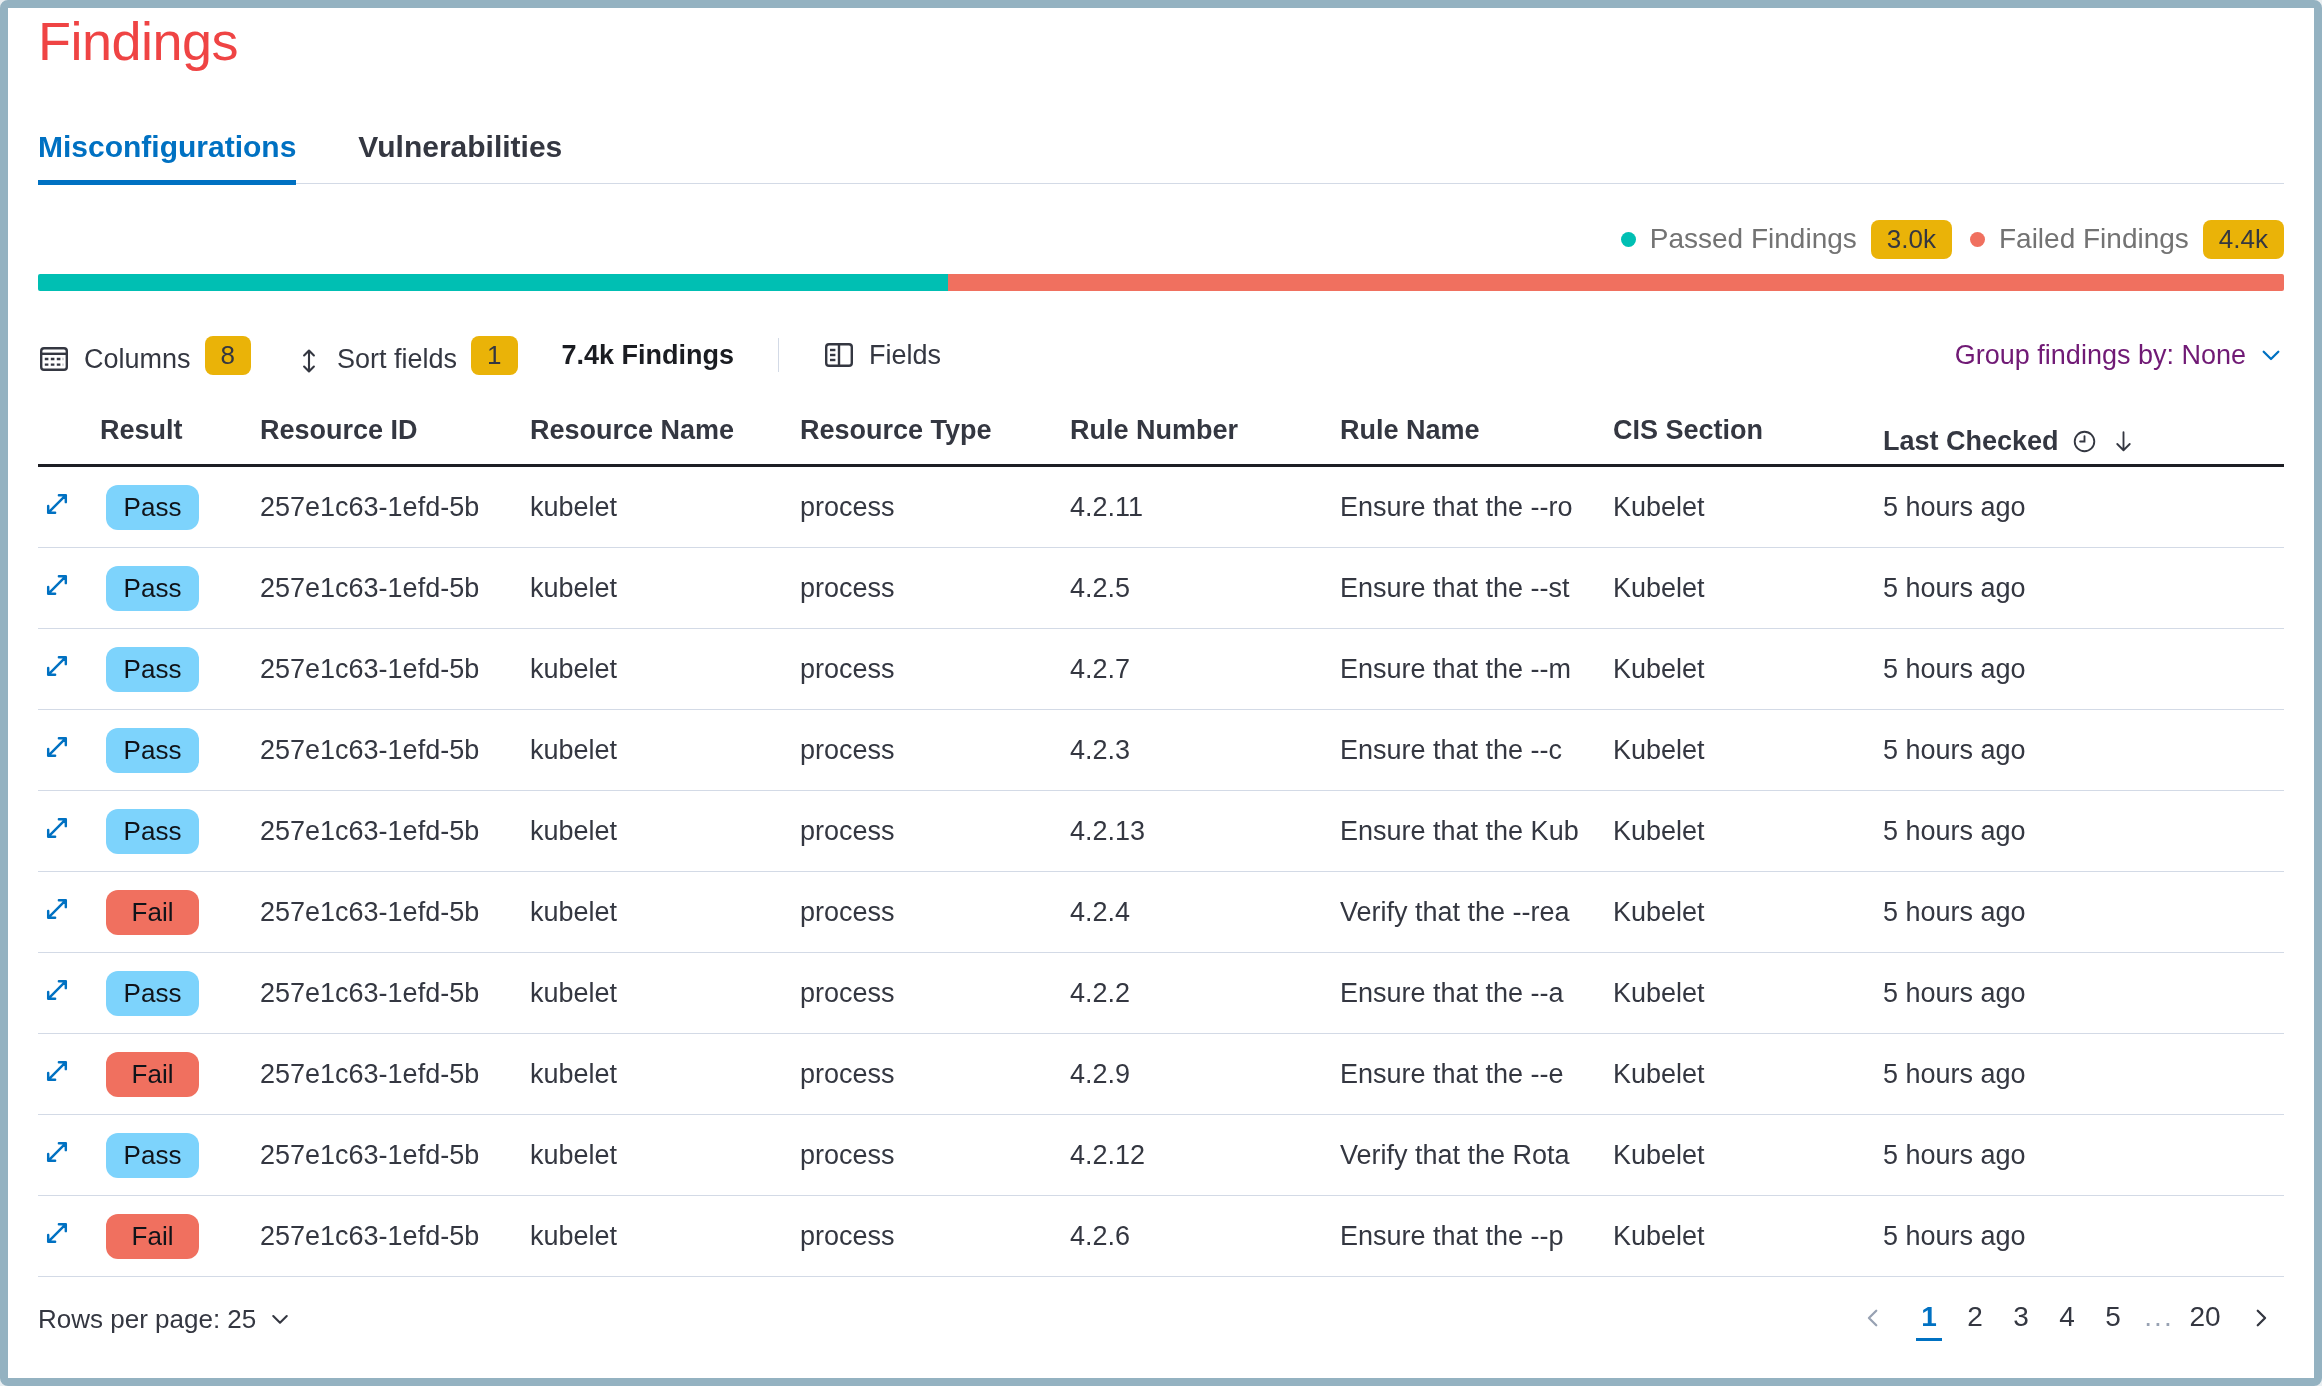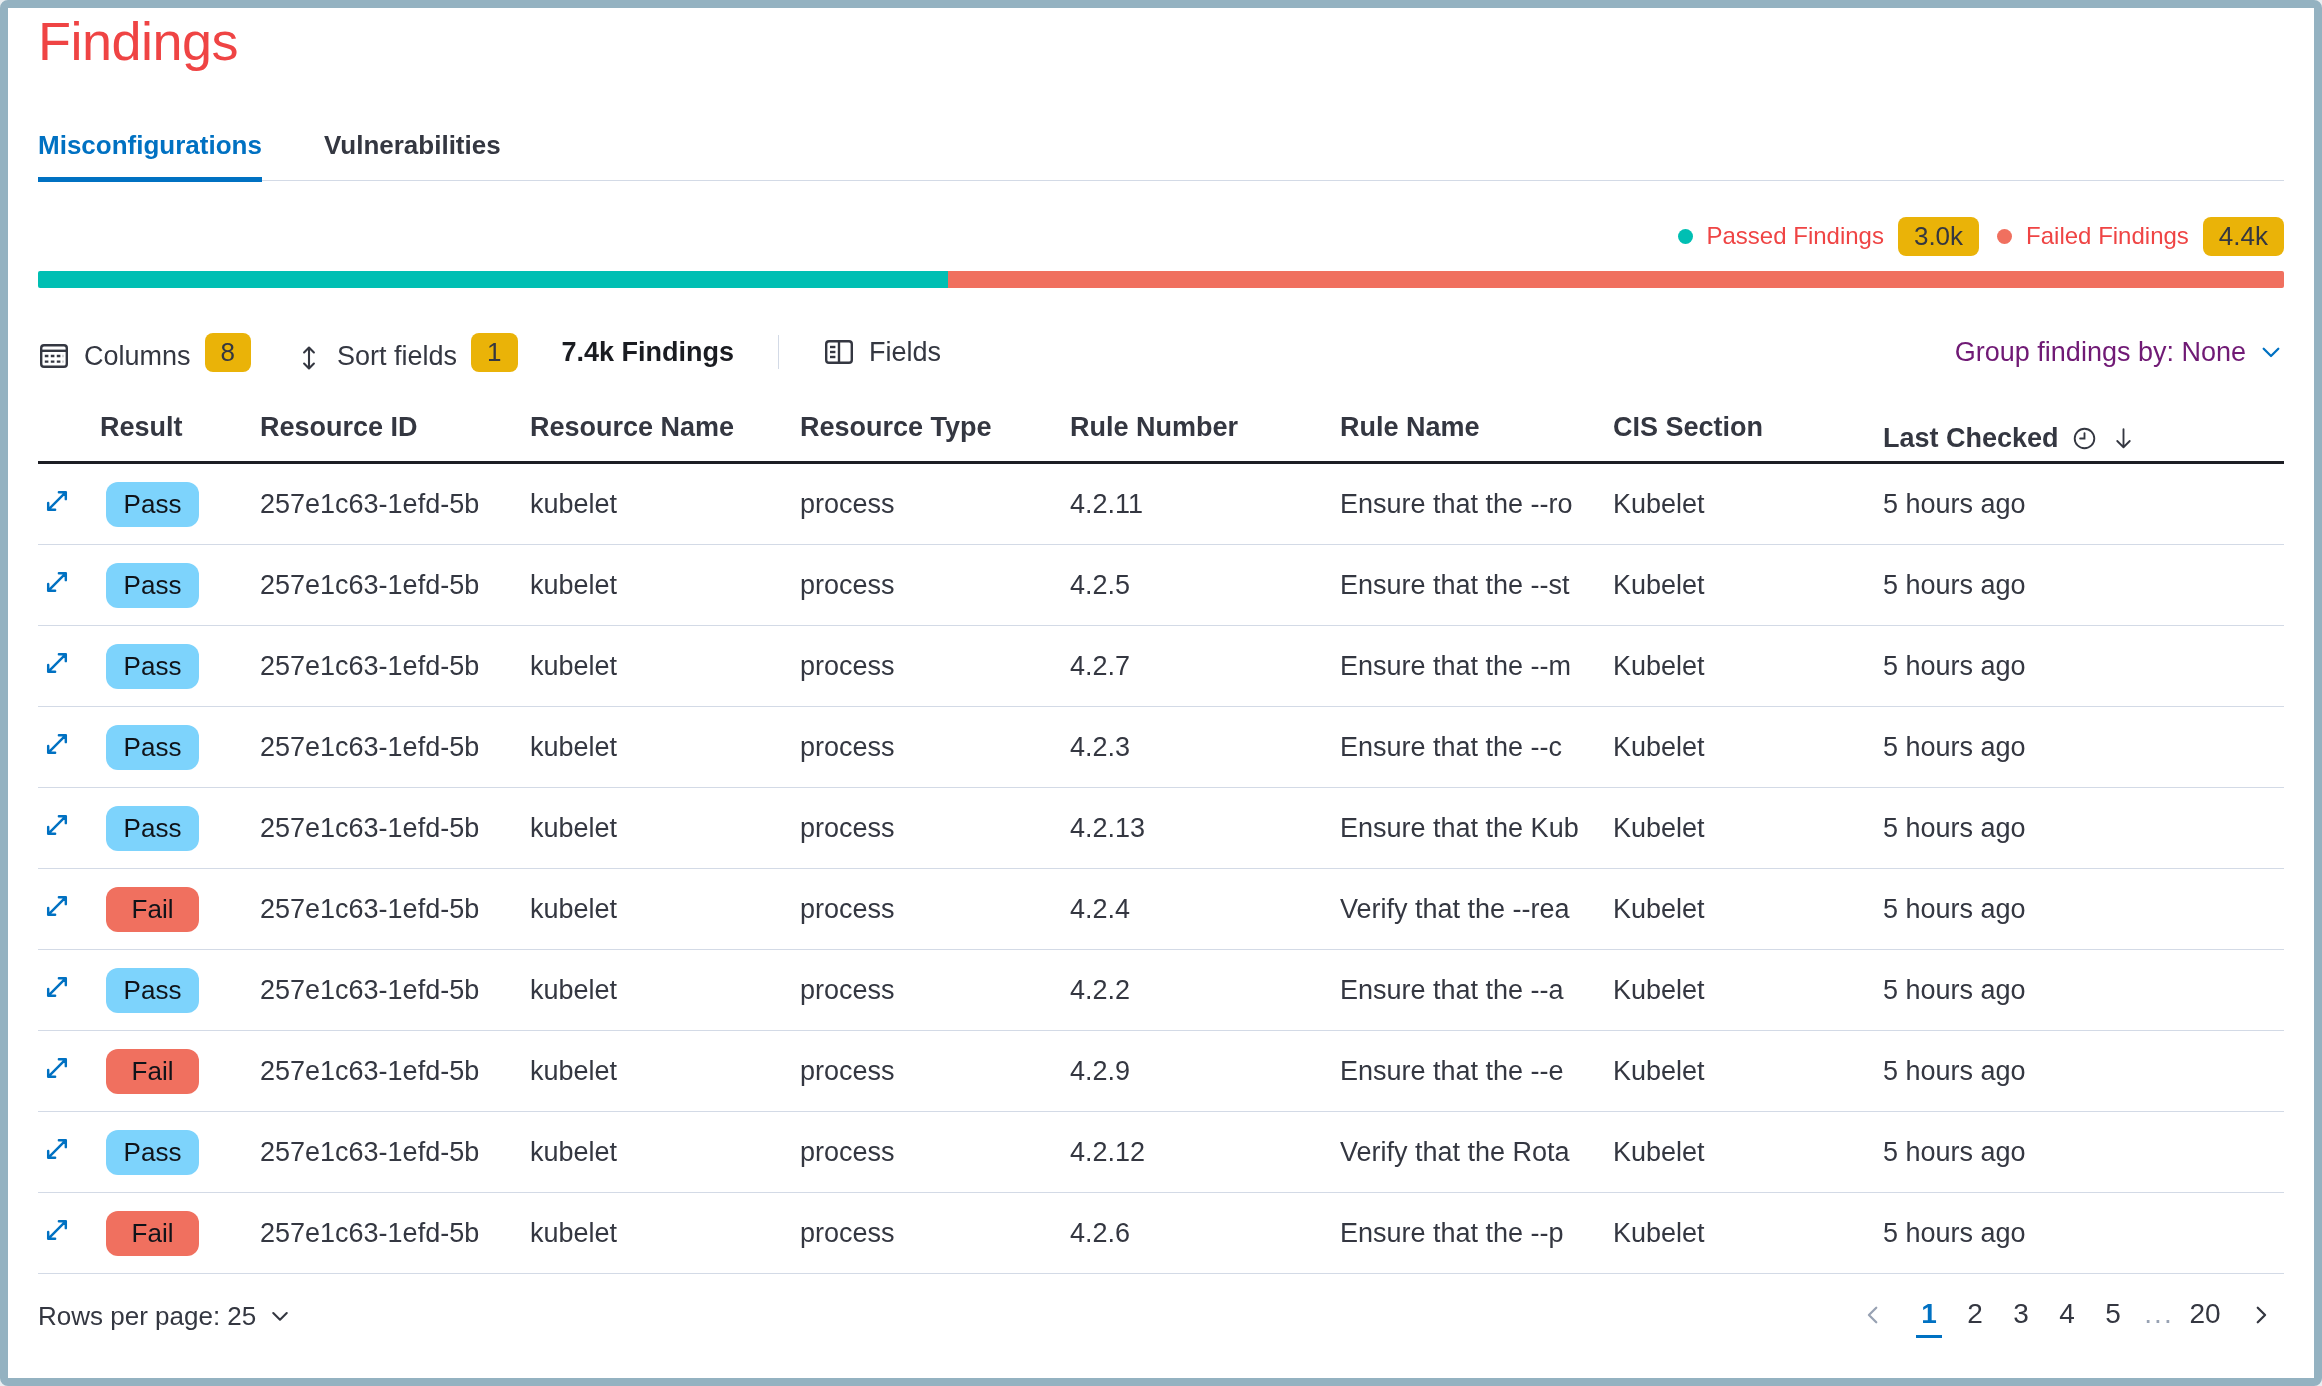--- a/index.html
+++ b/index.html
@@ -12,31 +12,31 @@
     border: 8px solid #94b2c1;
     border-radius: 8px;
     padding: 0 30px;
     overflow: hidden;
   }
 
   
   .page-title { font-size: 54px; line-height: 66px; font-weight: 400; color: #ef4444; letter-spacing: -0.5px; }
 
   .tabs { margin-top: 56px; border-bottom: 1px solid #d3dae6; display: flex; }
-  .tab { display: inline-block; font-size: 26px; font-weight: 700; padding-bottom: 16px; margin-right: 62px; cursor: pointer; color: #343741; }
+  .tab { display: inline-block; font-size: 30px; font-weight: 700; padding-bottom: 16px; margin-right: 62px; cursor: pointer; color: #343741; }
   .tab.active { color: #0071c2; border-bottom: 5px solid #0071c2; margin-bottom: -2px; }
 
   
   .chart-section { margin-top: 34px; }
   .legend { display: flex; justify-content: flex-end; align-items: center; gap: 18px; height: 42px; }
   .legend-item { display: flex; align-items: center; gap: 14px; cursor: pointer; }
   .dot { width: 15px; height: 15px; border-radius: 50%; }
   .dot-passed { background: #00bfb3; }
   .dot-failed { background: #f0705f; }
-  .legend-label { font-size: 24px; color: #ef4444; }
+  .legend-label { font-size: 28px; color: #737373; }
   .count-badge { background: #eab308; border-radius: 8px; padding: 4px 16px; font-size: 26px; font-weight: 500; color: #343741; }
 
   .dist-bar { margin-top: 14px; height: 17px; width: 100%; display: flex; border-radius: 2px; overflow: hidden; }
   .seg-passed { background: #00bfb3; height: 100%; }
   .seg-failed { background: #f0705f; height: 100%; flex: 1; }
 
   
   .toolbar { margin-top: 40px; display: flex; align-items: center; justify-content: space-between; height: 48px; }
   .toolbar-left { display: flex; align-items: center; gap: 44px; }
   .tool-btn { display: flex; align-items: flex-end; gap: 14px; font-size: 27px; color: #343741; cursor: pointer; background: none; border: none; font-family: inherit; }

